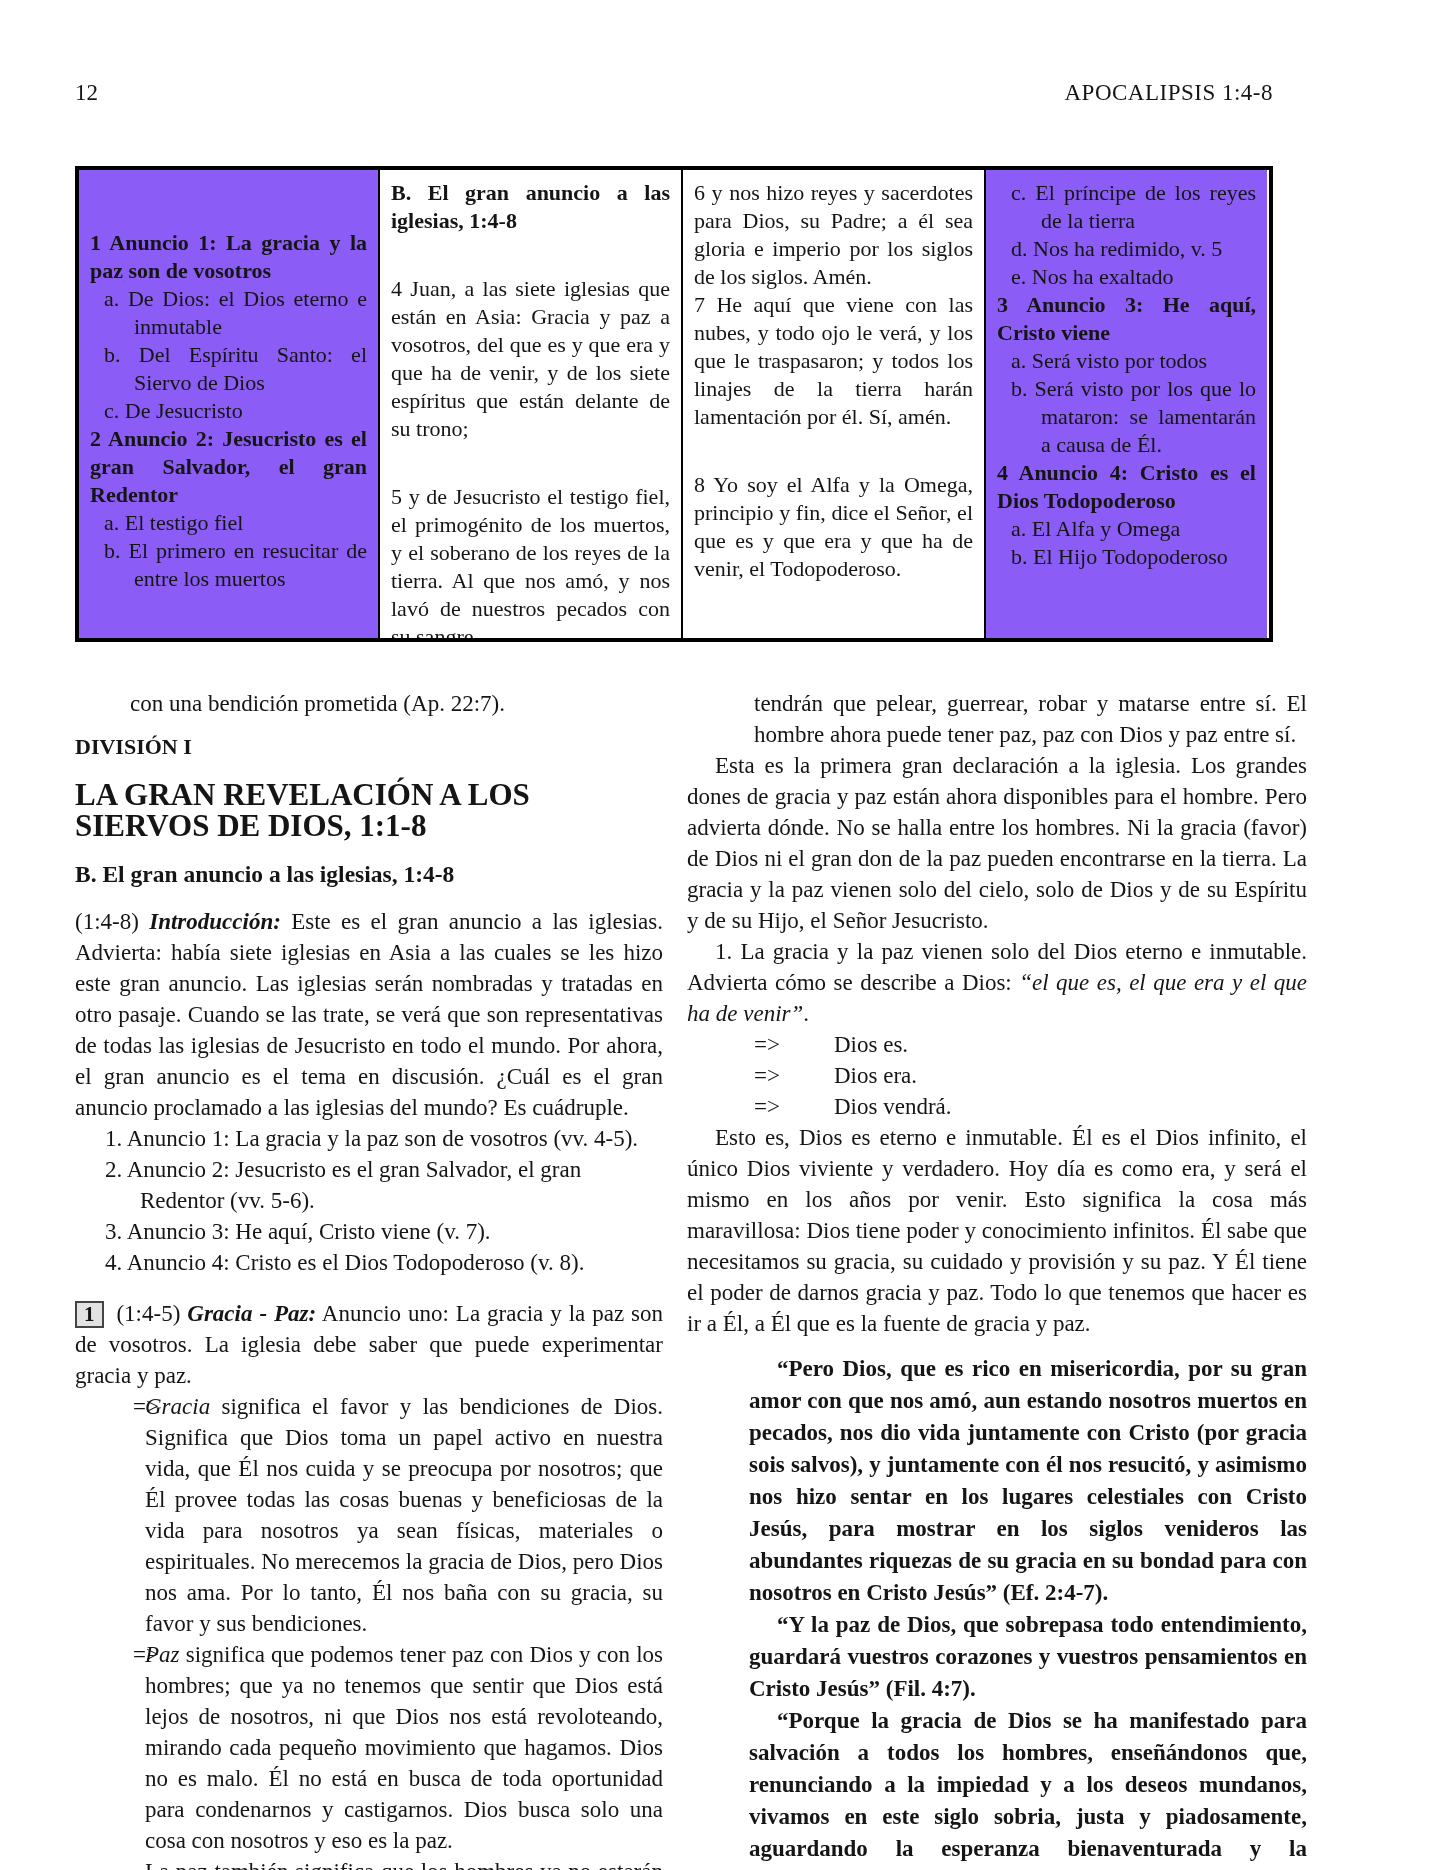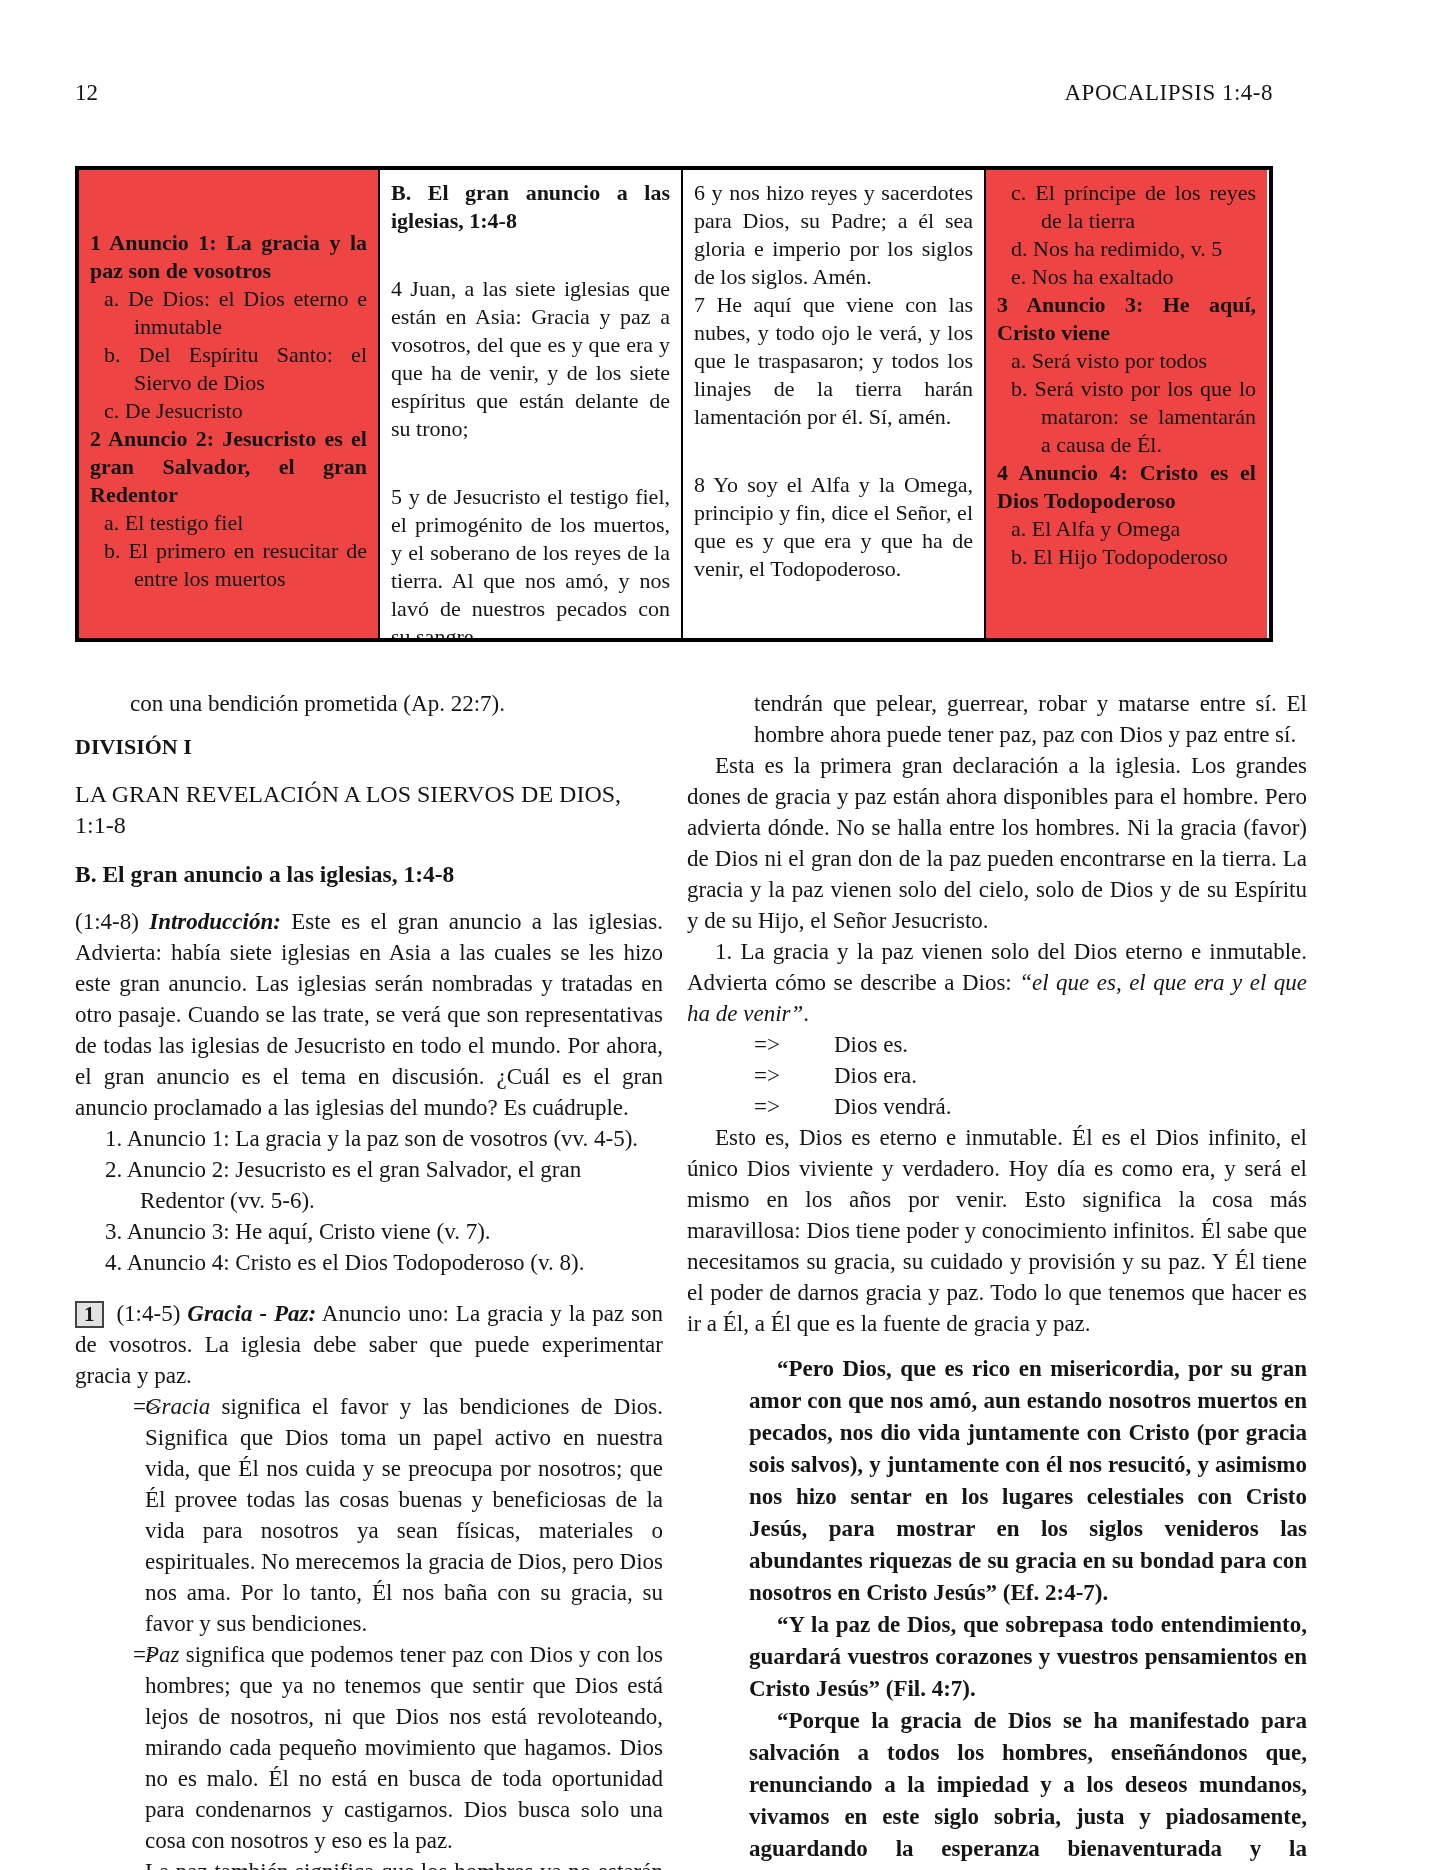--- a/index.html
+++ b/index.html
@@ -28,21 +28,21 @@
     border:4px solid #000;
     display:flex;
     background:#fff;
   }
   .ot-cell {
     font-size:22px; line-height:28px;
     padding:9px 11px 9px 11px;
     overflow:hidden;
     flex:none;
   }
-  .ot-cell.shaded { background:#ef4444; }
+  .ot-cell.shaded { background:#8b5cf6; }
   .ot-cell + .ot-cell { border-left:2px solid #000; }
   .c1 { width:299px; }
   .c2 { width:303px; }
   .c3 { width:303px; }
   .c4 { width:283px; }
 
   .ot-title { font-weight:bold; text-align:justify; }
   .ot-item { padding-left:44px; text-indent:-30px; text-align:justify; }
   .ot-verse { text-align:justify; }
   .sp28 { margin-top:40px; }
@@ -54,21 +54,21 @@
   .left-col  { width:588px; flex:none; }
   .right-col { width:620px; flex:none; margin-left:24px; }
   .left-col, .right-col { font-size:23px; line-height:31px; }
 
   .carryover-left { padding-left:55px; }
 
   .division-title {
     text-align:left; font-weight:bold; font-size:22px; line-height:36px;
     margin-top:10px; margin-bottom:14px;
   }
-  .division-heading { font-weight:normal; font-size:24px; line-height:31px; }
+  .division-heading { font-weight:bold; font-size:31px; line-height:31px; }
   .section-heading  { font-weight:bold; font-size:23.5px; margin-top:18px; }
 
   .para { text-align:justify; margin-top:16px; }
   .lead-bi { font-weight:bold; font-style:italic; }
 
   .announce-item { padding-left:65px; text-indent:-35px; }
 
   .num-box {
     display:inline-block;
     border:2px solid #444; background:#e2e2e2;

